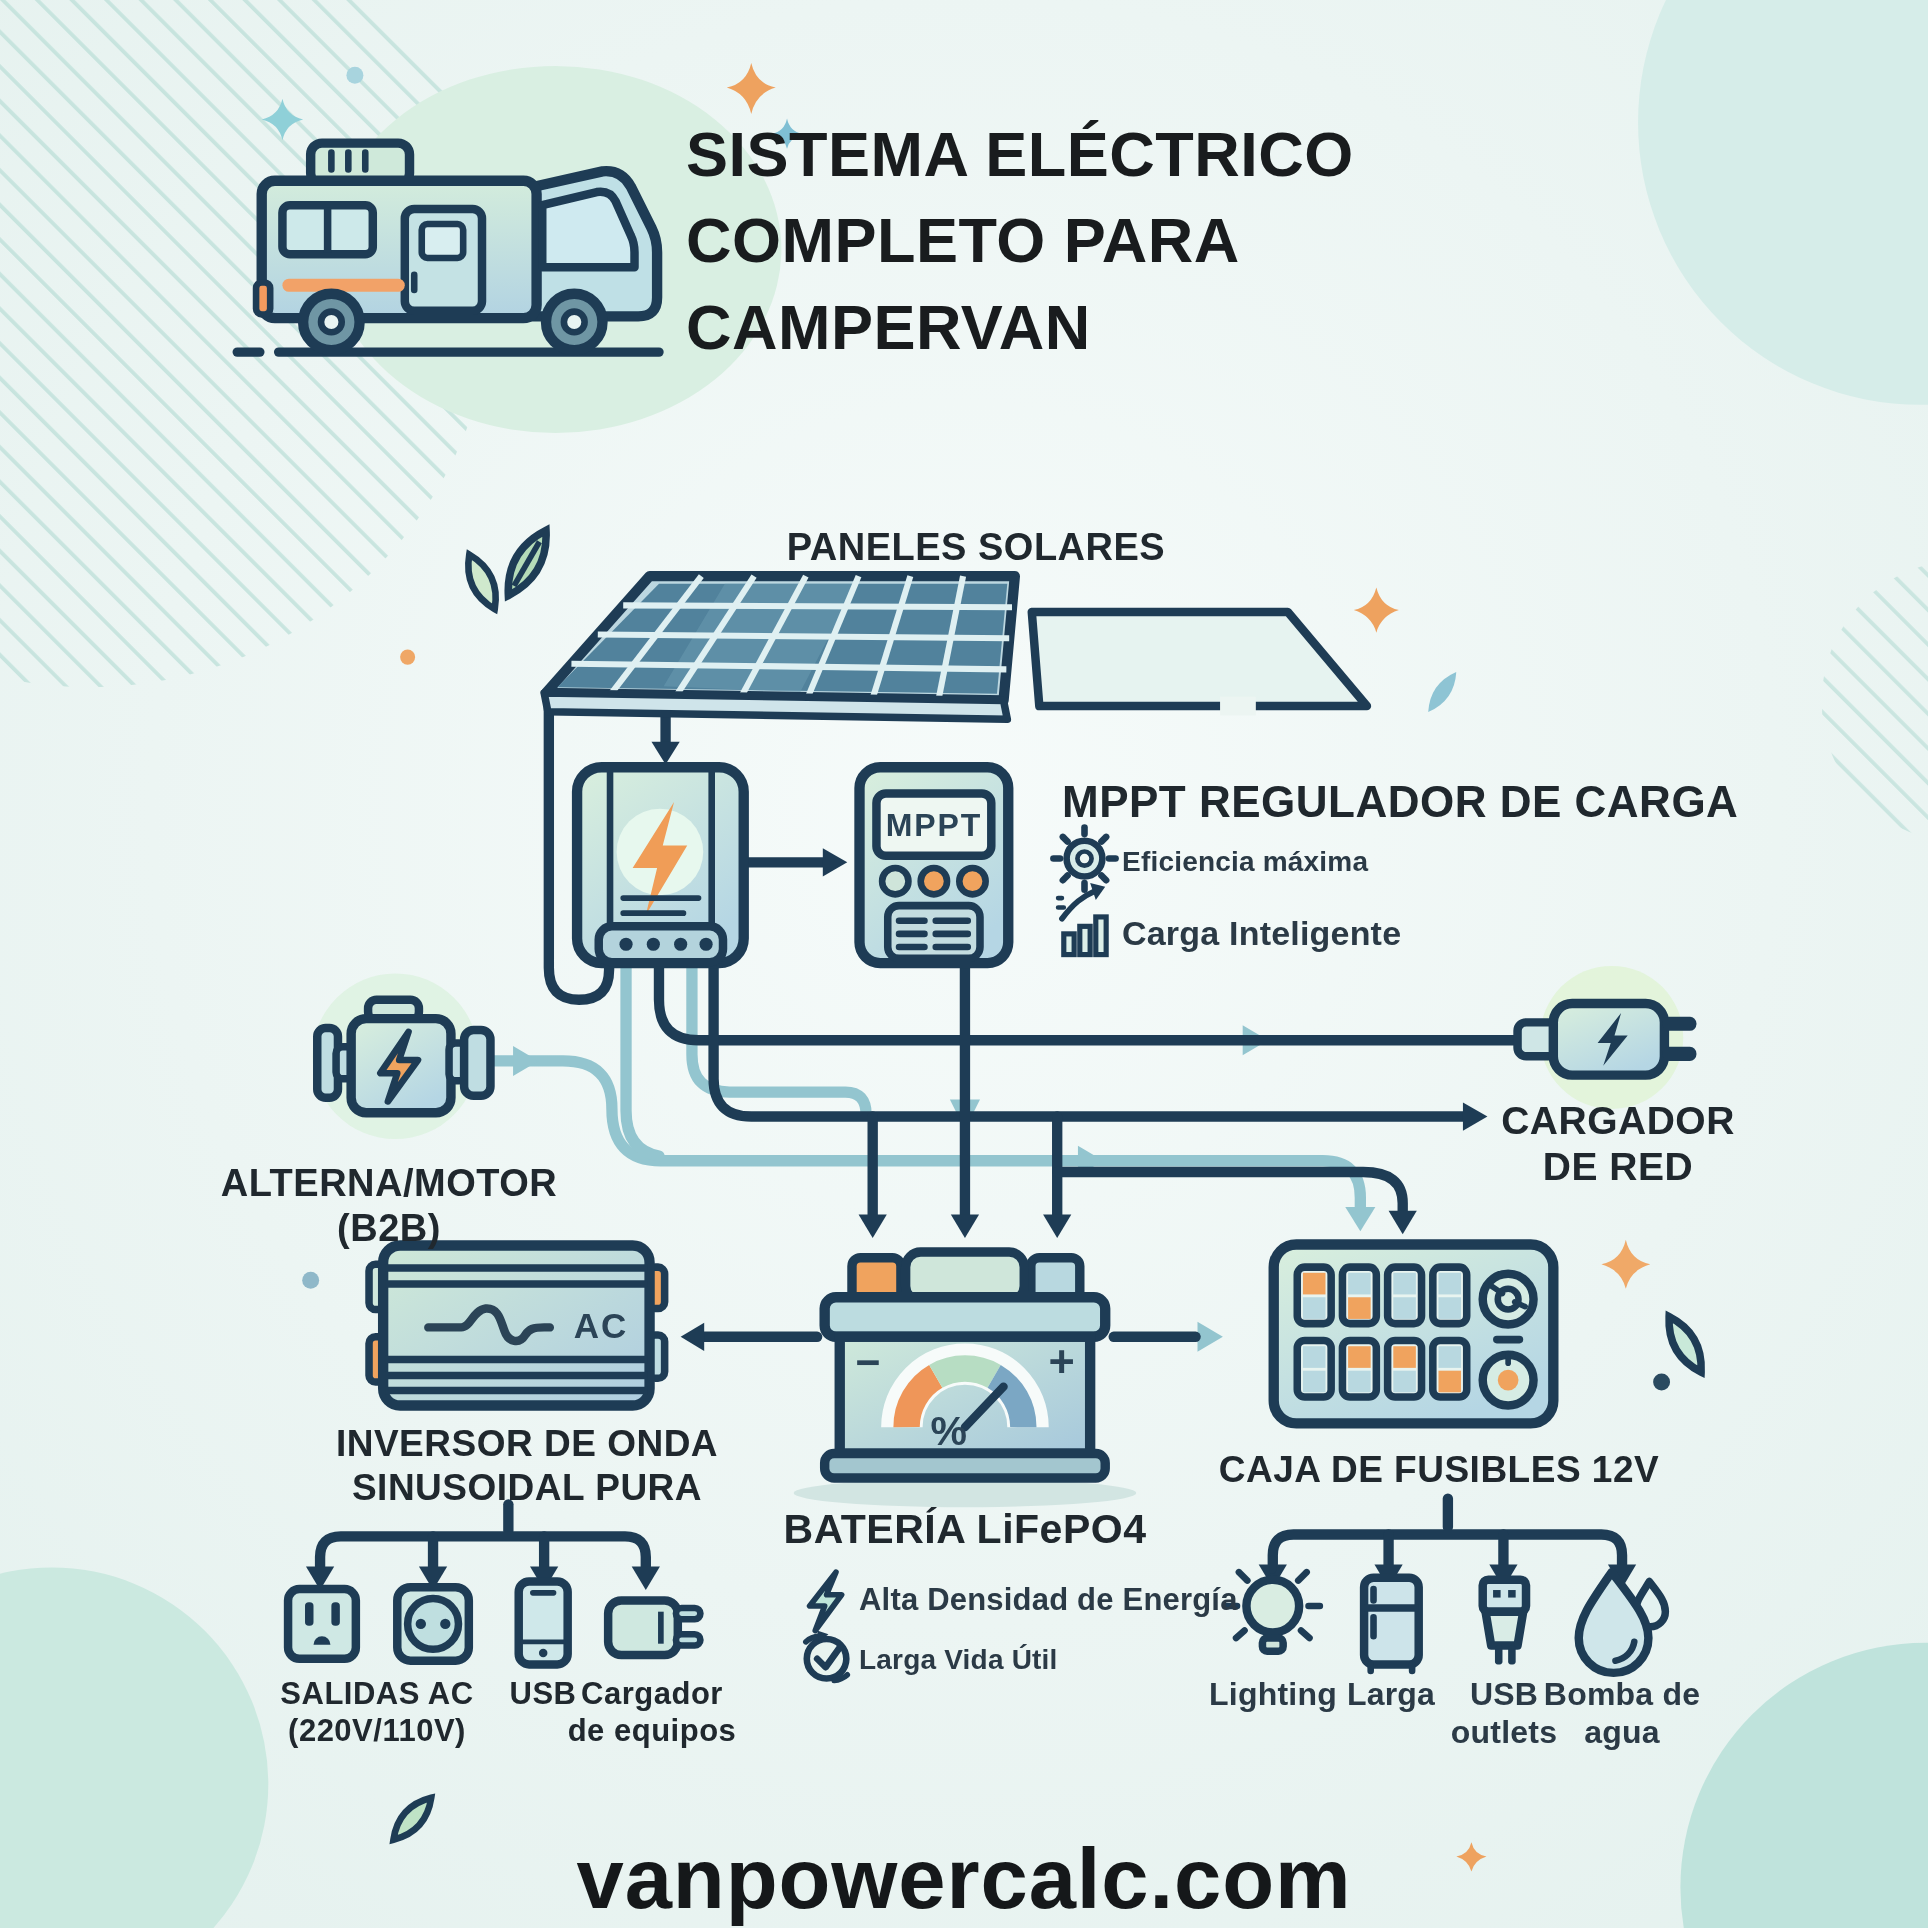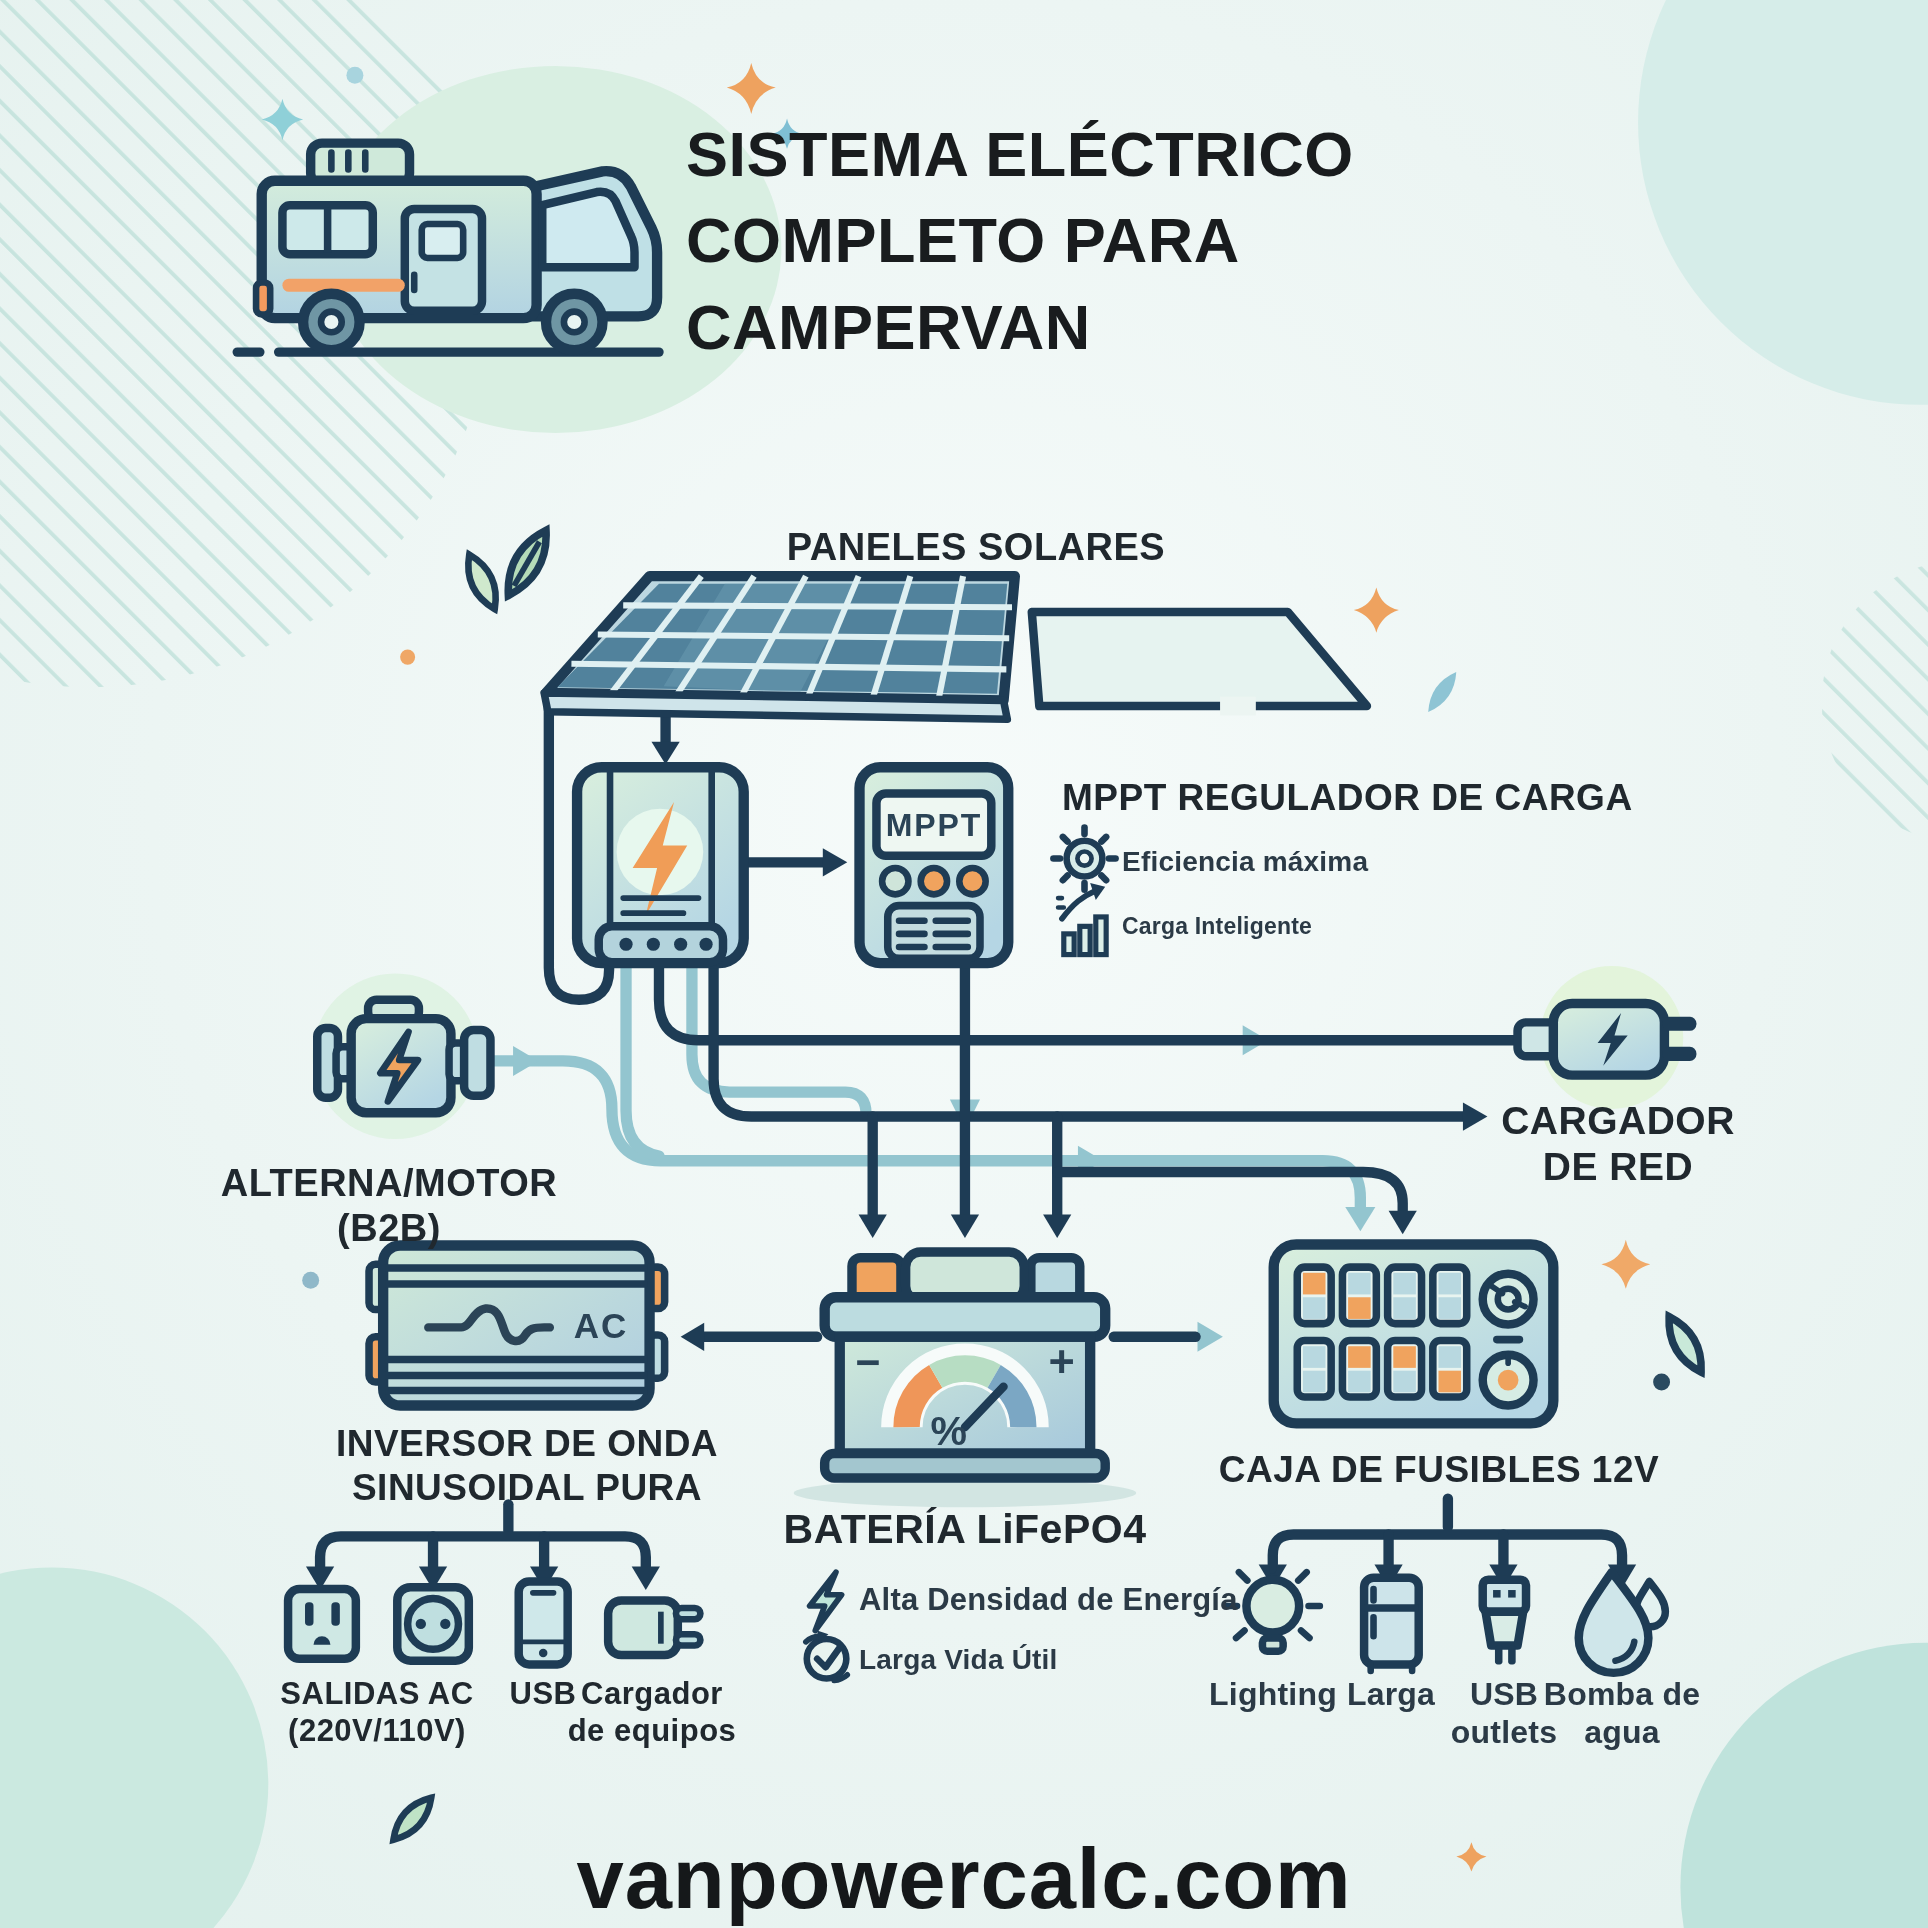--- a/index.html
+++ b/index.html
@@ -383,25 +383,25 @@
 </svg>
 
 <div class="label" style="left:686px;top:111px;font-size:63px;line-height:1.37;color:#191c1e;">SISTEMA ELÉCTRICO
 COMPLETO PARA
 CAMPERVAN</div>
 
 <div class="label cx" style="left:976px;top:525px;font-size:38px;">PANELES SOLARES</div>
 
 <div class="label cx navytext" style="left:934px;top:807px;font-size:32px;letter-spacing:1.9px;">MPPT</div>
 
-<div class="label" style="left:1062px;top:776px;font-size:37px;">MPPT REGULADOR DE CARGA</div>
+<div class="label" style="left:1062px;top:776px;font-size:44px;">MPPT REGULADOR DE CARGA</div>
 
 <div class="label bullet" style="left:1122px;top:845px;font-size:28px;">Eficiencia máxima</div>
 
-<div class="label bullet" style="left:1122px;top:913px;font-size:23px;">Carga Inteligente</div>
+<div class="label bullet" style="left:1122px;top:913px;font-size:34px;">Carga Inteligente</div>
 
 <div class="label cx" style="left:389px;top:1133px;font-size:38px;margin-top:28px;">ALTERNA/MOTOR
 (B2B)</div>
 
 <div class="label cx" style="left:1618px;top:1098px;font-size:39px;">CARGADOR
 DE RED</div>
 
 <div class="label cx navytext" style="left:601px;top:1305px;font-size:35px;letter-spacing:1.9px;">AC</div>
 
 <div class="label cx" style="left:527px;top:1422px;font-size:37px;">INVERSOR DE ONDA

